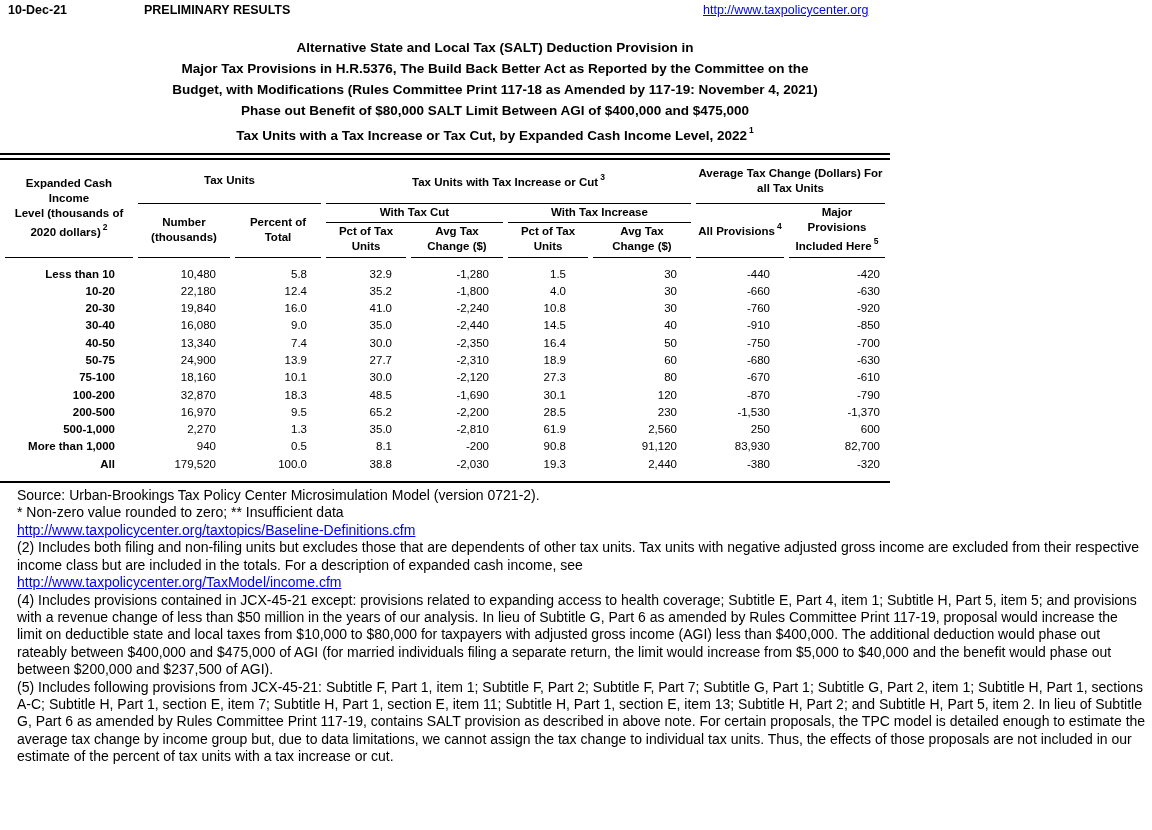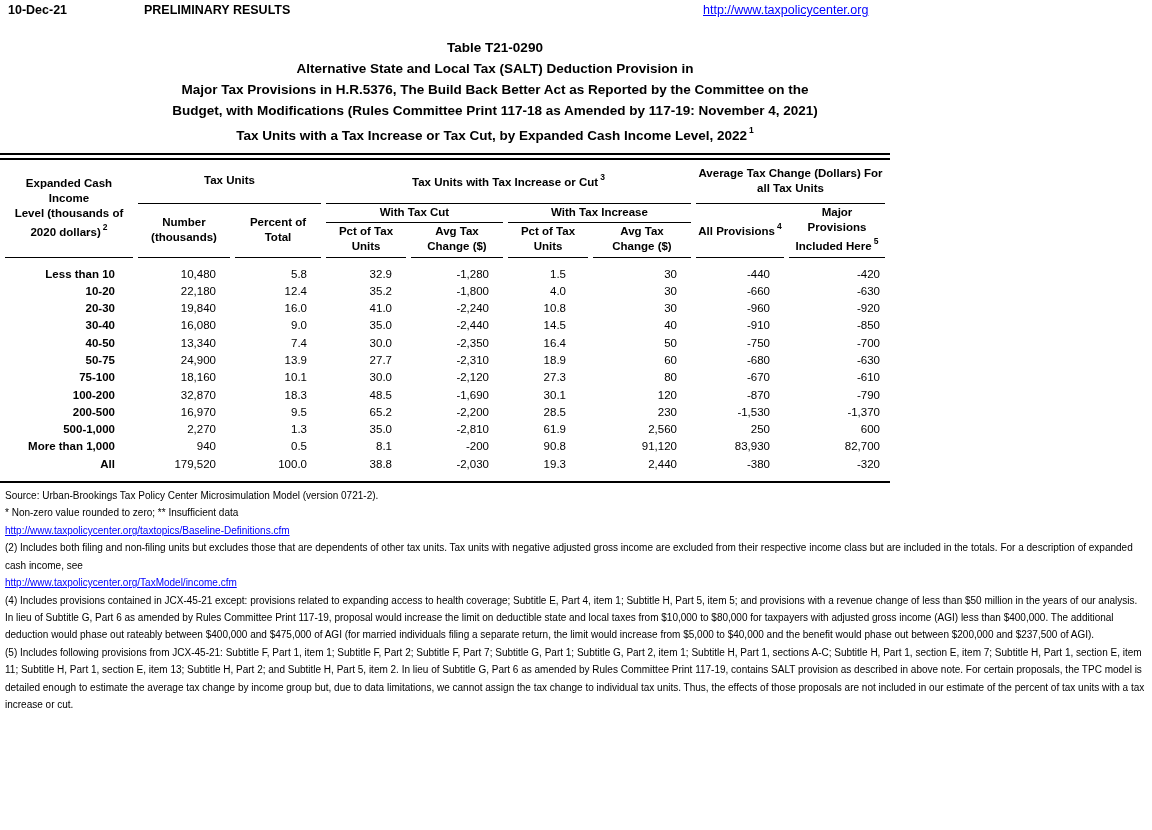--- a/index.html
+++ b/index.html
@@ -42,38 +42,38 @@
 
   tbody td { text-align: right; line-height: 17.3px; white-space: nowrap; }
   tbody tr:first-child td { padding-top: 8px; }
   tbody tr:last-child td { padding-bottom: 8px; }
   td.rowlabel { font-weight: bold; padding-right: 18px; }
   td.num { padding-right: 14px; }
   tbody td:nth-child(6) { padding-right: 22px; }
   tbody td:last-child { padding-right: 5px; }
 
   
-  .notes { margin-top: 4px; padding-left: 5px; width: 1146px; font-size: 10px; line-height: 17.4px; }
+  .notes { margin-top: 4px; padding-left: 17px; width: 1146px; font-size: 14px; line-height: 17.4px; }
 </style>
 </head>
 <body>
 
 <div class="page">
 
   <div class="topbar">
     <span class="date">10-Dec-21</span>
     <span class="prelim">PRELIMINARY RESULTS</span>
     <a class="toplink" href="#">http://www.taxpolicycenter.org</a>
   </div>
 
   <div class="titleblock">
-    <div>Table T21-0290</div>
     <div>Alternative State and Local Tax (SALT) Deduction Provision in</div>
     <div>Major Tax Provisions in H.R.5376, The Build Back Better Act as Reported by the Committee on the</div>
     <div>Budget, with Modifications (Rules Committee Print 117-18 as Amended by 117-19: November 4, 2021)</div>
+    <div>Phase out Benefit of $80,000 SALT Limit Between AGI of $400,000 and $475,000</div>
     <div><span>Tax Units with a Tax Increase or Tax Cut, by Expanded Cash Income Level, 2022</span><sup>1</sup></div>
   </div>
 
   <div class="tablewrap">
     <table>
       <colgroup>
         <col style="width:128px">
           <col style="width:92px">
           <col style="width:86px">
         <col style="width:80px">
@@ -140,21 +140,21 @@
             <td class="num">-630</td>
           </tr>
           <tr>
             <td class="rowlabel">20-30</td>
             <td class="num">19,840</td>
             <td class="num">16.0</td>
             <td class="num">41.0</td>
             <td class="num">-2,240</td>
             <td class="num">10.8</td>
             <td class="num">30</td>
-            <td class="num">-960</td>
+            <td class="num">-760</td>
             <td class="num">-920</td>
           </tr>
           <tr>
             <td class="rowlabel">30-40</td>
             <td class="num">16,080</td>
             <td class="num">9.0</td>
             <td class="num">35.0</td>
             <td class="num">-2,440</td>
             <td class="num">14.5</td>
             <td class="num">40</td>

